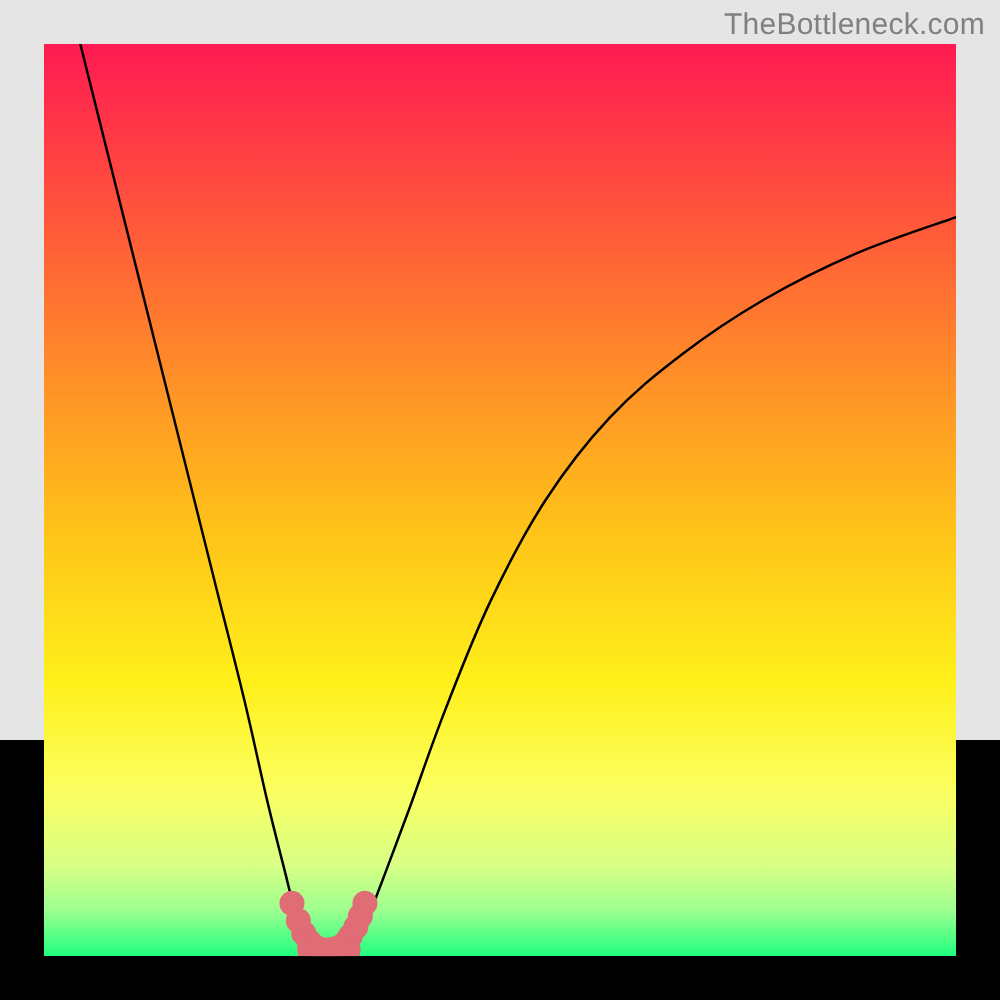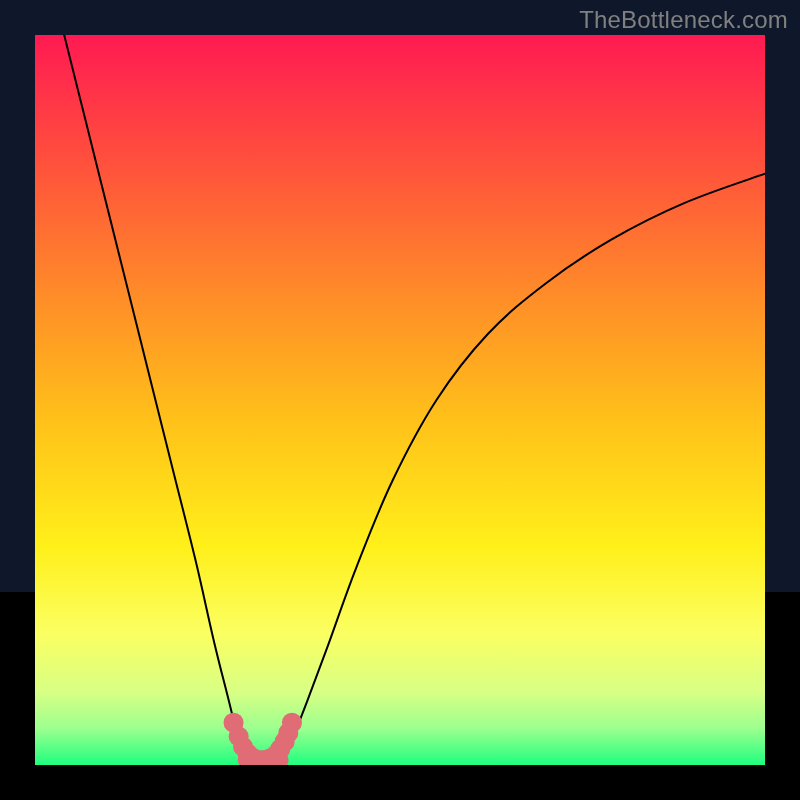--- a/index.html
+++ b/index.html
@@ -9,21 +9,21 @@
     height: 800px;
     background: #000;
     overflow: hidden;
   }
   .frame {
     position: absolute;
     left: 0;
     top: 0;
     width: 800px;
     height: 592px;
-    background: #0f172a;
+    background: #e5e5e5;
   }
   .plot {
     position: absolute;
     left: 35px;
     top: 35px;
     width: 730px;
     height: 730px;
     overflow: hidden;
   }
   .attrib {

